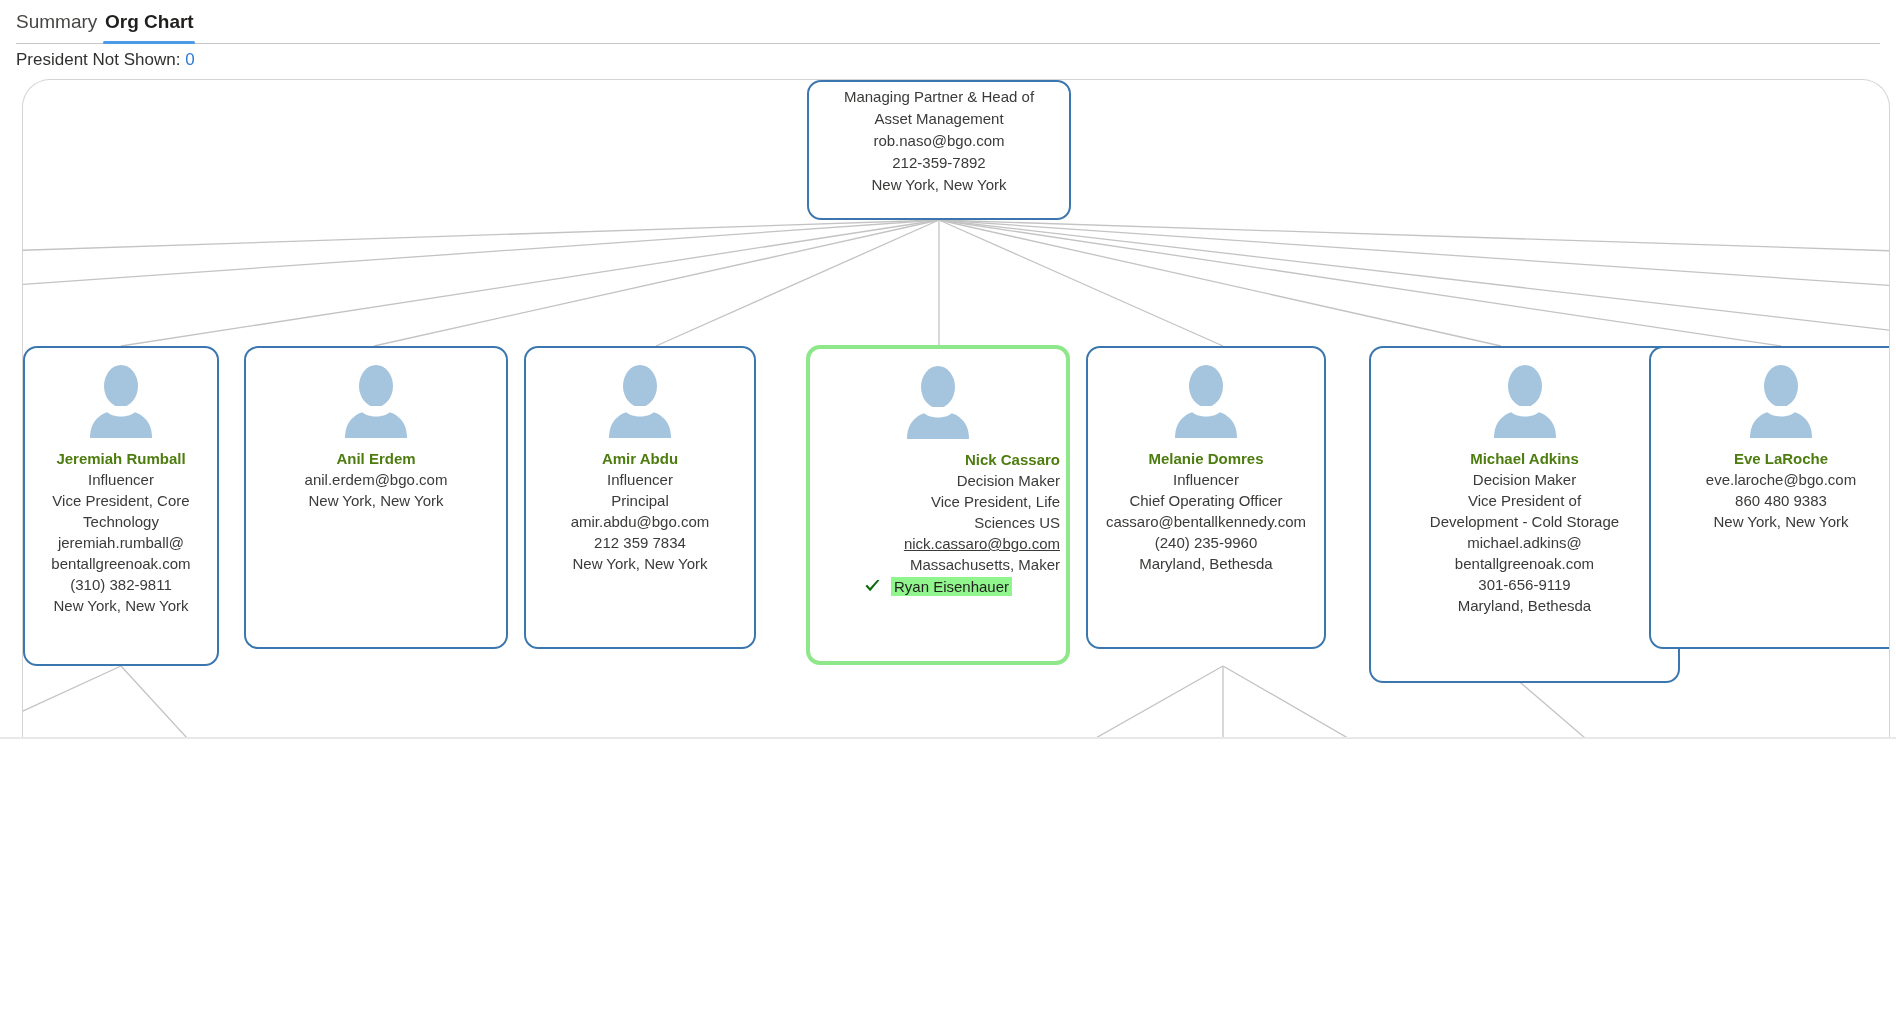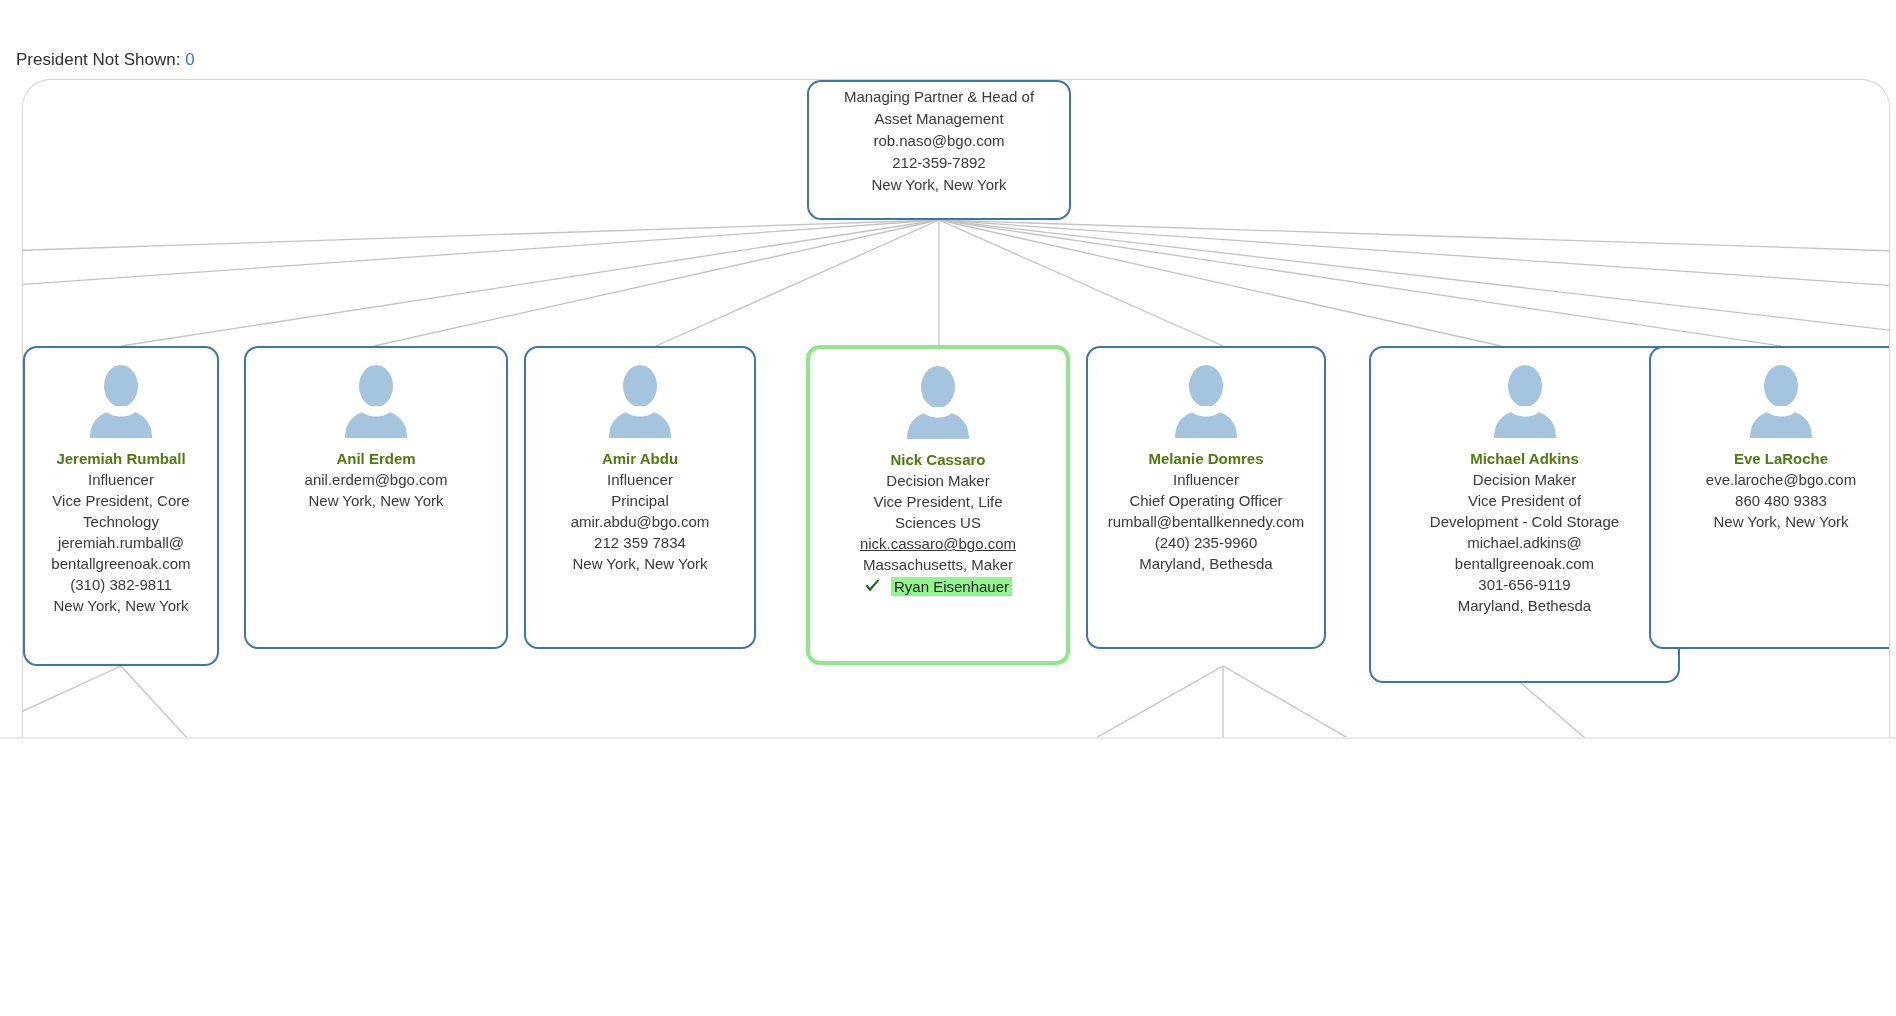--- a/index.html
+++ b/index.html
@@ -102,20 +102,21 @@
     position: absolute;
     box-sizing: border-box;
     background: #ffffff;
     border: 2px solid #3b77ae;
     border-radius: 14px;
     text-align: center;
     overflow: hidden;
   }
   .node.selected {
     border: 4px solid #8ee88a;
+    text-align: right;
   }
   .avatar {
     display: block;
     margin: 14px auto 10px auto;
   }
   .node-name {
     font-size: 15px;
     font-weight: bold;
     color: #4d7c0f;
     line-height: 21px;
@@ -170,20 +171,26 @@
     width: 1896px;
     height: 2px;
     background: #e8e8e8;
   }
 </style>
 </head>
 <body>
 
 <div id="root">
 
+  <div class="tabstrip">
+    <div class="tabstrip-line"></div>
+    <div class="tab tab-summary">Summary</div>
+    <div class="tab tab-org">Org Chart</div>
+    <div class="tab-underline"></div>
+  </div>
 
   <div class="subheader">
     <span>President Not Shown:</span>
     <span class="count">0</span>
   </div>
 
   <div class="chart-frame">
     <div class="canvas">
 
       <svg class="edges" viewBox="0 0 1896 880" preserveAspectRatio="none">
@@ -285,21 +292,21 @@
 
       <div class="node" style="left:1085px; top:345px; width:240px; height:303px;">
         <svg class="avatar" width="76" height="76" viewBox="0 0 76 76">
           <ellipse cx="38" cy="24" rx="17" ry="21" fill="#a5c4de"></ellipse>
           <path d="M 7 76 C 7 57 20 48 38 48 C 56 48 69 57 69 76 Z" fill="#a5c4de"></path>
           <path d="M 24 50 C 30 56 46 56 52 50 L 52 44 L 24 44 Z" fill="#ffffff"></path>
         </svg>
         <div class="node-name">Melanie Domres</div>
         <div class="node-line">Influencer</div>
         <div class="node-line">Chief Operating Officer</div>
-        <div class="node-line">rumball@bentallkennedy.com</div>
+        <div class="node-line">cassaro@bentallkennedy.com</div>
         <div class="node-line">(240) 235-9960</div>
         <div class="node-line">Maryland, Bethesda</div>
       </div>
 
       <div class="node" style="left:1368px; top:345px; width:311px; height:337px;">
         <svg class="avatar" width="76" height="76" viewBox="0 0 76 76">
           <ellipse cx="38" cy="24" rx="17" ry="21" fill="#a5c4de"></ellipse>
           <path d="M 7 76 C 7 57 20 48 38 48 C 56 48 69 57 69 76 Z" fill="#a5c4de"></path>
           <path d="M 24 50 C 30 56 46 56 52 50 L 52 44 L 24 44 Z" fill="#ffffff"></path>
         </svg>

